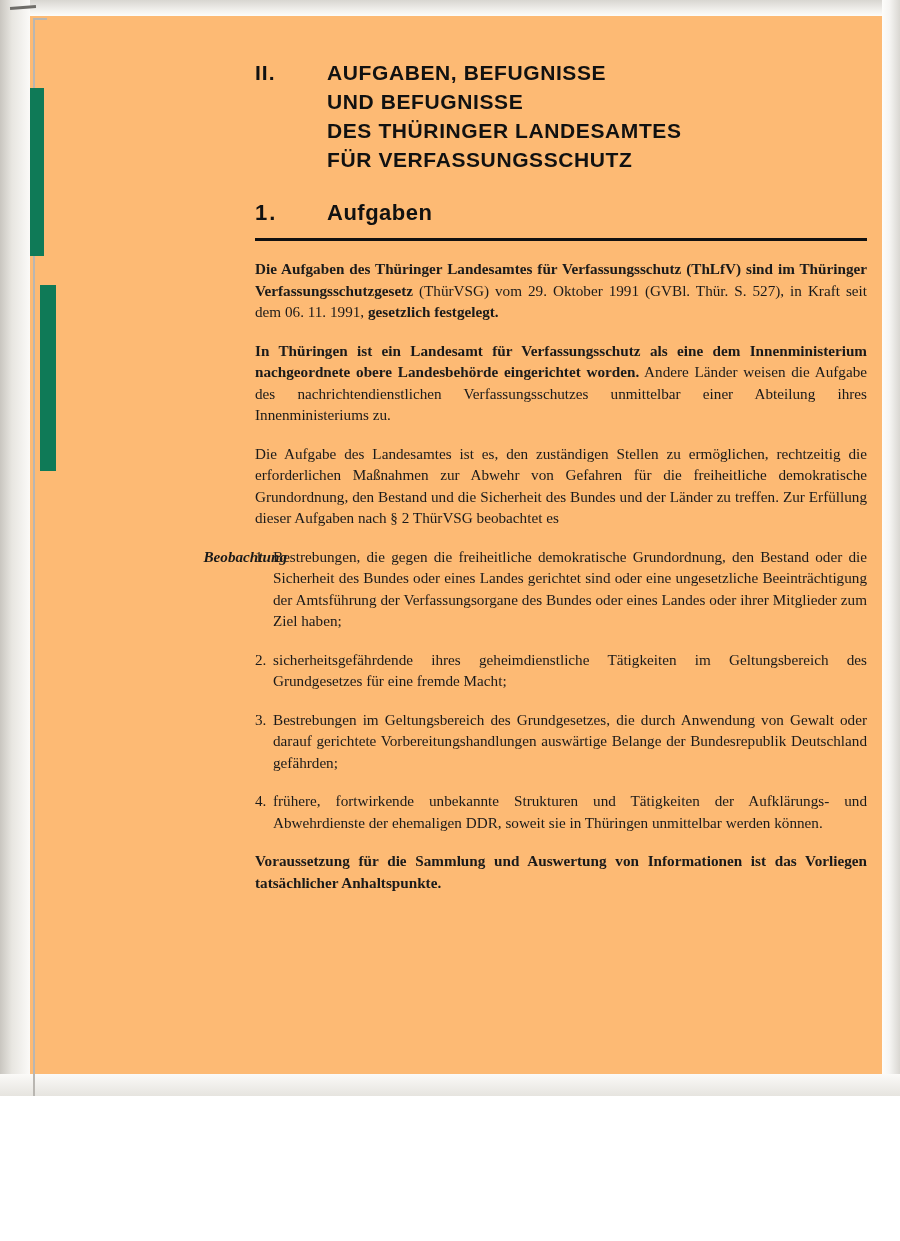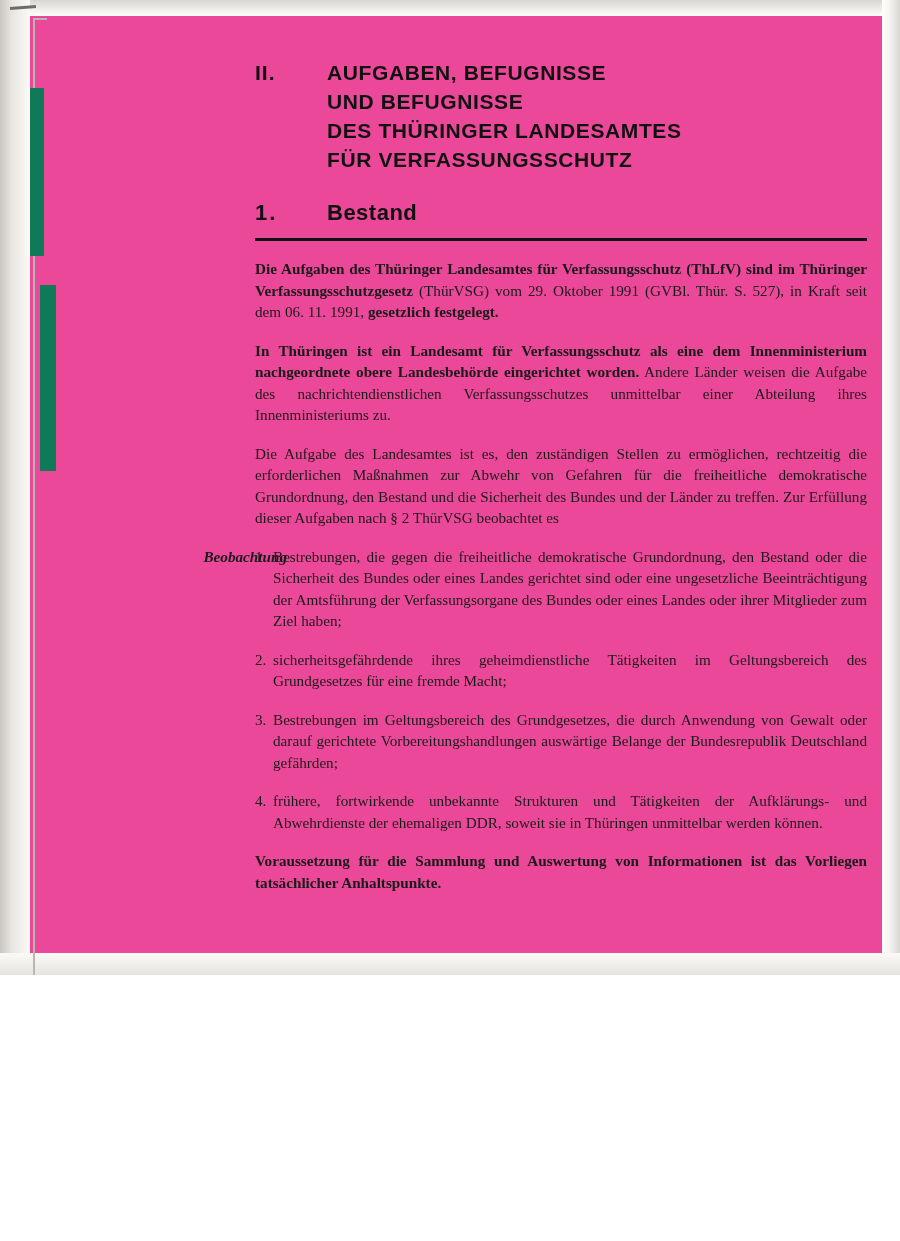--- a/index.html
+++ b/index.html
@@ -6,22 +6,22 @@
     margin: 0;
     padding: 0;
     background: #ffffff;
   }
   body {
     font-family: "Liberation Serif", serif;
   }
   .page {
     position: relative;
     width: 900px;
-    height: 975px;
-    background: #ec4899;
+    height: 1096px;
+    background: #fdba74;
     overflow: hidden;
     text-decoration: underline;
   }
   
   .scan-left-edge {
     position: absolute;
     left: 0; top: 0;
     width: 30px; height: 1241px;
     background: linear-gradient(to right, #c9c6c0 0%, #e8e6e1 40%, #fbfaf8 100%);
   }
@@ -225,21 +225,21 @@
       <div class="lines">
         <div>AUFGABEN, BEFUGNISSE</div>
         <div>UND BEFUGNISSE</div>
         <div>DES THÜRINGER LANDESAMTES</div>
         <div>FÜR VERFASSUNGSSCHUTZ</div>
       </div>
     </div>
 
     <div class="section">
       <div class="num">1.</div>
-      <div class="title">Bestand</div>
+      <div class="title">Aufgaben</div>
     </div>
 
     <div class="rule"></div>
 
     <p class="para"><span class="b">Die Aufgaben des Thüringer Landesamtes für Verfassungsschutz (ThLfV) sind im Thüringer Verfassungsschutzgesetz</span> <span class="n">(ThürVSG) vom 29. Oktober 1991 (GVBl. Thür. S. 527), in Kraft seit dem 06. 11. 1991,</span> <span class="b">gesetzlich festgelegt.</span></p>
 
     <p class="para"><span class="b">In Thüringen ist ein Landesamt für Verfassungsschutz als eine dem Innenministerium nachgeordnete obere Landesbehörde eingerichtet worden.</span> <span class="n">Andere Länder weisen die Aufgabe des nachrichtendienstlichen Verfassungsschutzes unmittelbar einer Abteilung ihres Innenministeriums zu.</span></p>
 
     <p class="para">Die Aufgabe des Landesamtes ist es, den zuständigen Stellen zu ermöglichen, rechtzeitig die erforderlichen Maßnahmen zur Abwehr von Gefahren für die freiheitliche demokratische Grundordnung, den Bestand und die Sicherheit des Bundes und der Länder zu treffen. Zur Erfüllung dieser Aufgaben nach § 2 ThürVSG beobachtet es</p>
 

